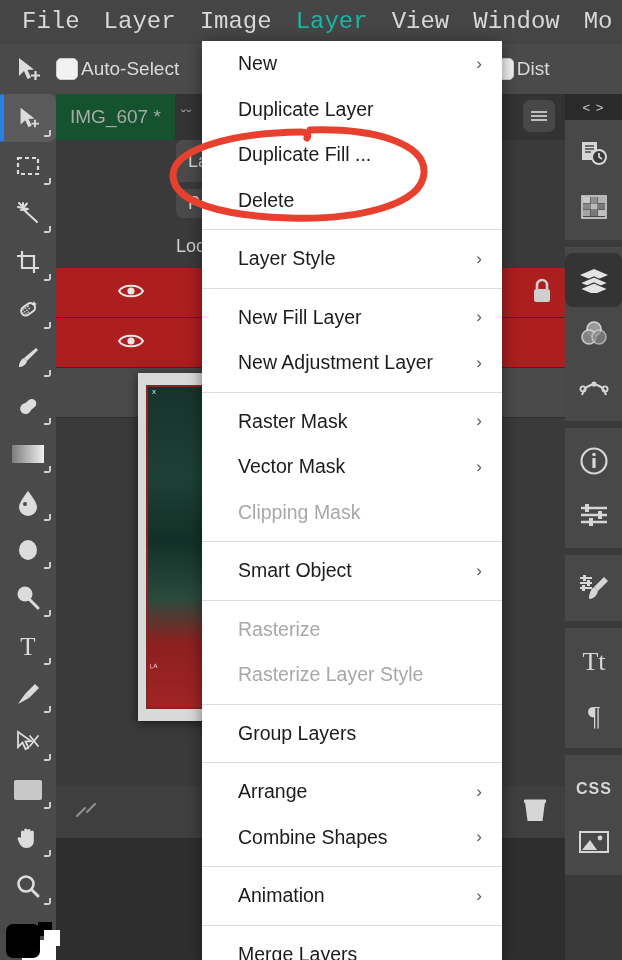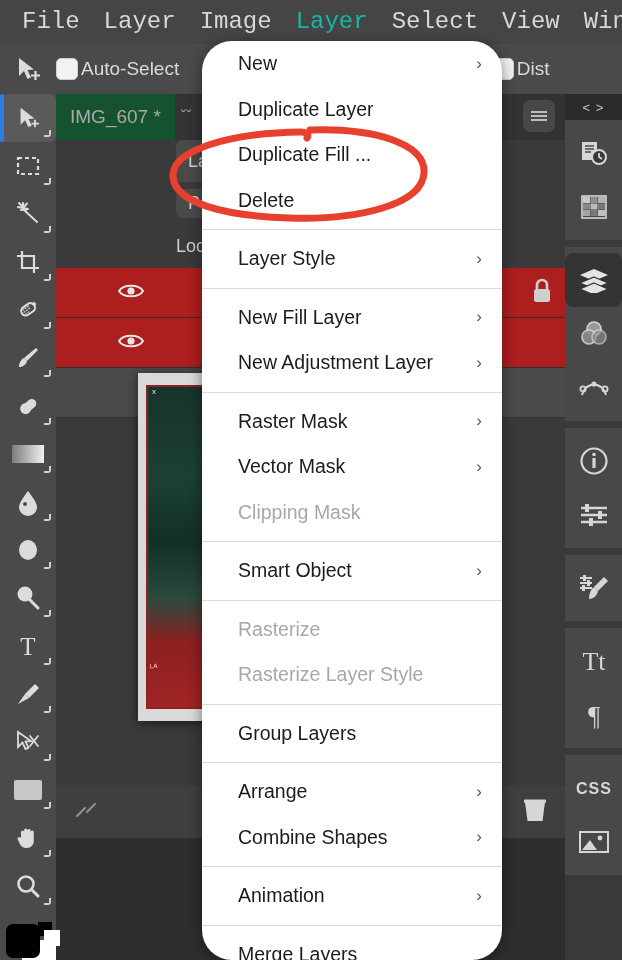--- a/index.html
+++ b/index.html
@@ -182,21 +182,20 @@
   .dark-gap {
     position: absolute; left: 56px; right: 57px; top: 838px; bottom: 0;
     background: #2e2e2e; z-index: 1;
   }
 
   
   .menu {
     position: absolute; left: 202px; top: 41px; width: 300px; height: 919px;
     background: #ffffff; z-index: 5;
     box-shadow: 0 3px 14px rgba(0,0,0,.45);
-    border-radius: 30px;
   }
   .menu-item {
     height: 45.5px; display: flex; align-items: center;
     padding-left: 36px; padding-right: 20px;
     color: #1c1c1c; font-size: 19.5px;
   }
   .menu-item.disabled { color: #a8a8a8; }
   .menu-item .arrow { margin-left: auto; color: #555; font-size: 17px; }
   .menu-sep { height: 1px; background: #dcdcdc; margin: 6px 0; }
 
@@ -209,21 +208,20 @@
 </head>
 <body>
 
 <div id="app">
 
   <div class="menubar">
     <div class="menubar-item">File</div>
     <div class="menubar-item">Layer</div>
     <div class="menubar-item">Image</div>
     <div class="menubar-item active">Layer</div>
-    <div class="menubar-item">Select</div>
     <div class="menubar-item">View</div>
     <div class="menubar-item">Window</div>
     <div class="menubar-item">Mo</div>
   </div>
 
   <div class="optionsbar">
     <div class="opt-tool-icon">
       <svg width="28" height="28" viewBox="0 0 28 28">
         <path d="M5 3 L5 21 L10 16 L13.5 24 L17 22.5 L13.5 15 L20 14.5 Z" fill="#dcdcdc"></path>
         <path d="M21.5 16 v9 M17 20.5 h9" stroke="#dcdcdc" stroke-width="2.2"></path>

